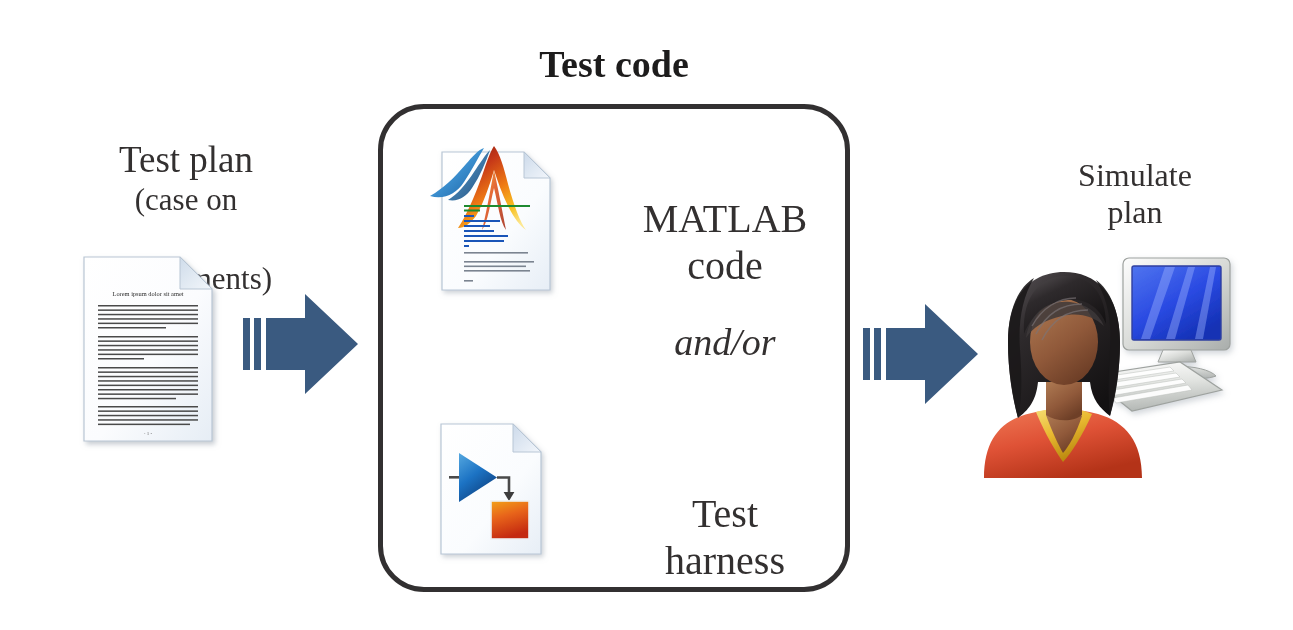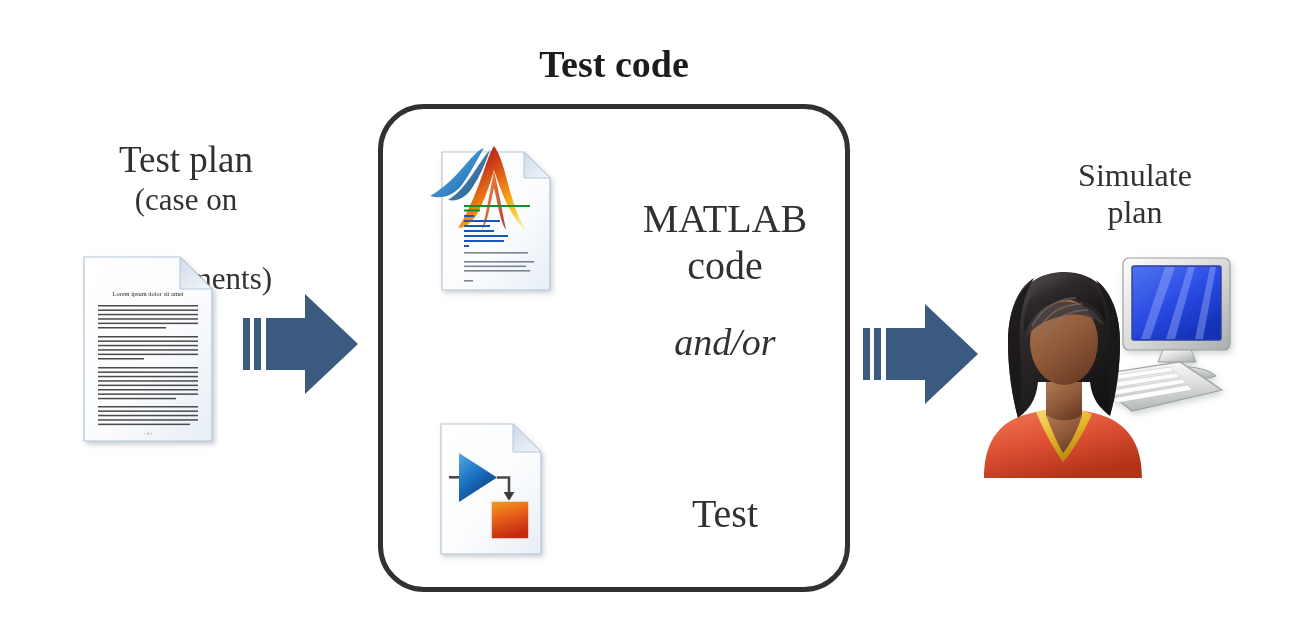--- a/index.html
+++ b/index.html
@@ -267,20 +267,21 @@
 
       <path d="M62,57.5 L74,57.5 L74,74" stroke="#4a4a4a" stroke-width="2.6" fill="none"></path>
       <path d="M68.6,72 L79.4,72 L74,81 Z" fill="#3d3d3d"></path>
 
       <rect x="56" y="81" width="38" height="38" fill="url(#sqo)" stroke="#eef0f2" stroke-width="1.6"></rect>
     </svg>
   </div>
 
   <div class="abs label" id="harness-label">
     <span>Test</span>
+    <span style="display:block">harness</span>
   </div>
 
   <div class="abs arrow" id="arrow-2">
     <svg width="118" height="104" viewBox="0 0 118 104">
       <g fill="#3a5a80">
         <rect x="0" y="26" width="7" height="52"></rect>
         <rect x="11" y="26" width="7" height="52"></rect>
         <path d="M23,26 L62,26 L62,2 L115,52 L62,102 L62,78 L23,78 Z"></path>
       </g>
     </svg>

